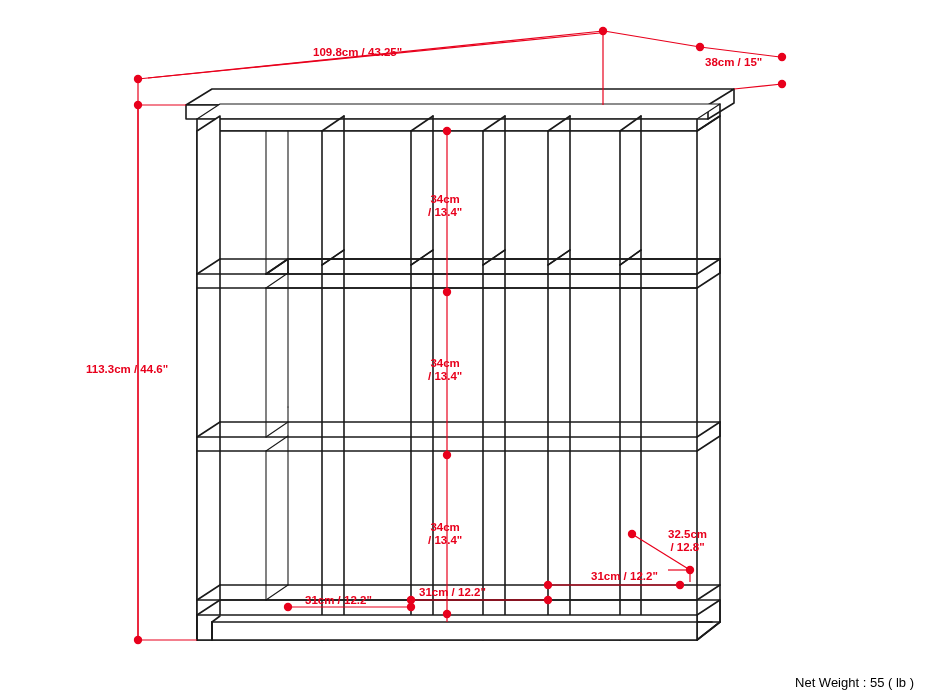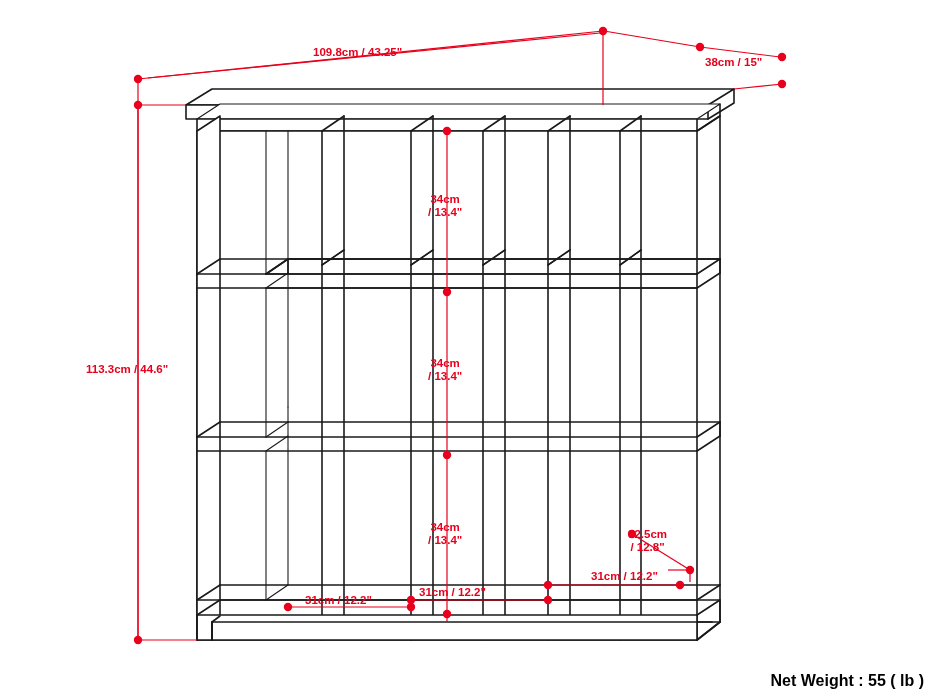--- a/index.html
+++ b/index.html
@@ -29,25 +29,25 @@
     font-weight: bold;
     line-height: 1.15;
     white-space: nowrap;
     font-family: "Liberation Sans", sans-serif;
   }
   .dim-label.center {
     text-align: center;
   }
   .net-weight {
     position: absolute;
-    right: 12px;
+    right: 22px;
     bottom: 10px;
     color: #000000;
-    font-size: 16px;
-    font-weight: bold;
+    font-size: 13px;
+    font-weight: normal;
     white-space: nowrap;
     font-family: "Liberation Sans", sans-serif;
   }
 </style>
 </head>
 <body>
 
 <div id="stage">
 
   <svg width="936" height="700" viewBox="0 0 936 700">
@@ -240,20 +240,20 @@
     <span>34cm</span><br>
     <span>/ 13.4"</span>
   </div>
 
   <div class="dim-label center" style="left:305px; top:594px;">31cm / 12.2"</div>
 
   <div class="dim-label center" style="left:419px; top:586px;">31cm / 12.2"</div>
 
   <div class="dim-label center" style="left:591px; top:570px;">31cm / 12.2"</div>
 
-  <div class="dim-label center" style="left:628px; top:528px;">
+  <div class="dim-label center" style="left:668px; top:528px;">
     <span>32.5cm</span><br>
     <span>/ 12.8"</span>
   </div>
 
   <div class="net-weight">Net Weight : 55 ( lb )</div>
 
 </div>
 
 </body></html>

